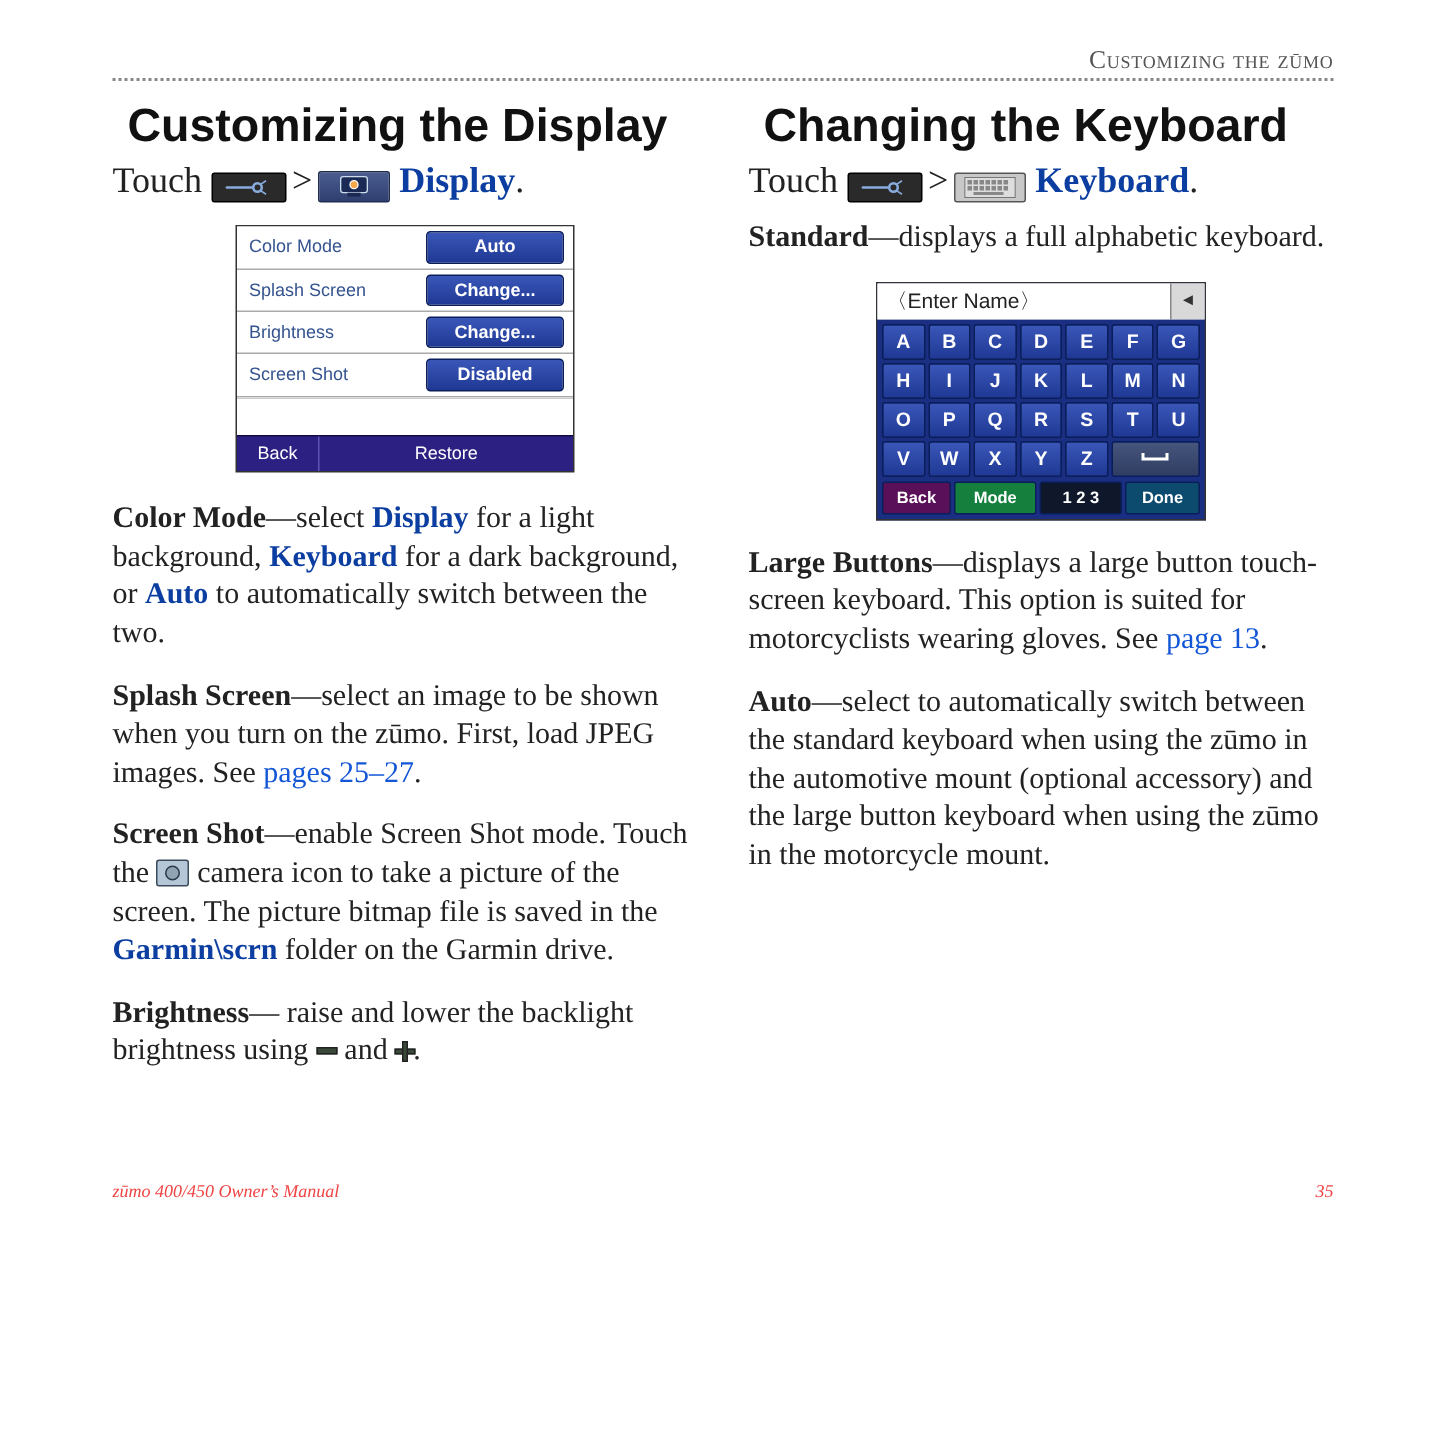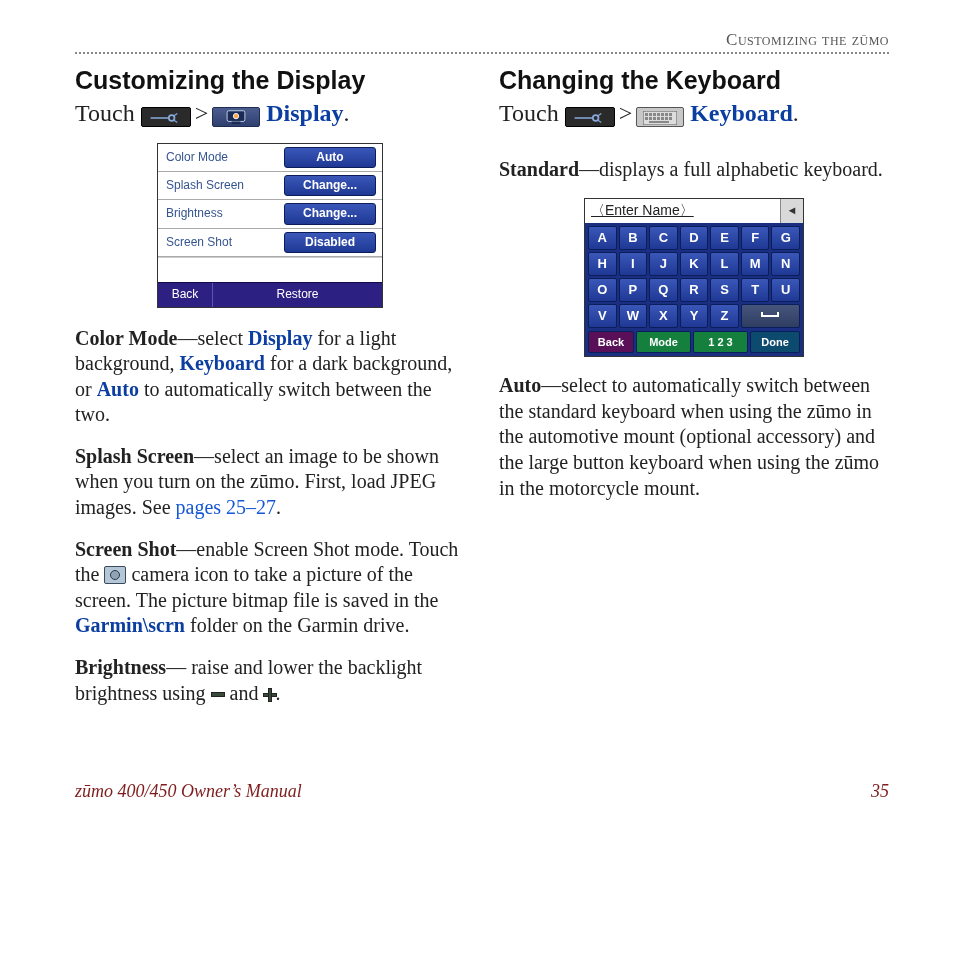--- a/index.html
+++ b/index.html
@@ -36,22 +36,22 @@
     gap: 34px;
   }
   .col {
     flex: 1 1 0;
     font-size: 20px;
     line-height: 1.28;
   }
   h2.secthead {
     font-family: Arial, Helvetica, sans-serif;
     font-weight: 700;
-    font-size: 25px;
-    margin: 0 0 2px 0;
+    font-size: 31px;
+    margin: 0 0 2px 10px;
     color: #111;
   }
   .touch-line { font-size: 24px; }
   .pill {
     display: inline-block;
     vertical-align: -4px;
     background: #2a2a2a;
     border: 1px solid #000;
     border-radius: 2px;
     padding: 1px 4px;
@@ -141,21 +141,20 @@
     display: flex;
     background: #fff;
     font-size: 14px;
     align-items: stretch;
   }
   .kbd-top .prompt {
     flex: 1;
     padding: 3px 6px;
     background: #fff;
     color: #222;
-    text-decoration: underline;
   }
   .kbd-top .bsp {
     width: 22px;
     background: #d9d9d9;
     border-left: 1px solid #888;
     text-align: center;
     font-size: 11px;
     line-height: 22px;
     color:#333;
   }
@@ -189,21 +188,21 @@
     line-height: 20px;
     border-radius: 2px;
     border: 1px solid #0a1e5a;
     color:#fff;
     text-align: center;
     font-size: 11px;
     font-weight: bold;
   }
   .fk.back { background: #5a0f59; max-width: 44px; flex: 0 0 44px; }
   .fk.mode { background: #15803d; }
-  .fk.n123 { background: #15803d; text-align: center; }
+  .fk.n123 { background: #0f172a; text-align: center; }
   .fk.done { background: #0c4a6e; max-width: 48px; flex: 0 0 48px; }
 
   .camera-icon {
     display:inline-block;
     width:20px; height:16px;
     background:#b5c6d6;
     border:1px solid #3a4a5a;
     border-radius:2px;
     vertical-align:-3px;
     position:relative;
@@ -227,22 +226,22 @@
   }
   .plus-icon::before { left:0; top:4px; width:12px; height:2px; }
   .plus-icon::after  { left:5px; top:-1px; width:2px; height:12px; }
 
   .footer {
     position: absolute;
     left: 75px; right: 65px; bottom: 22px;
     display: flex;
     justify-content: space-between;
     font-style: italic;
-    font-size: 18px;
-    color: #7f1d1d;
+    font-size: 12px;
+    color: #ef4444;
   }
 </style>
 </head>
 <body>
 
 <div class="page">
   <div class="running-head">Customizing the zūmo</div>
   <hr class="hr">
 
   <div class="cols">
@@ -330,21 +329,21 @@
                 <rect x="14" y="6" width="3" height="3"></rect>
                 <rect x="18" y="6" width="3" height="3"></rect>
                 <rect x="22" y="6" width="3" height="3"></rect>
                 <rect x="26" y="6" width="3" height="3"></rect>
                 <rect x="6" y="10" width="20" height="2"></rect>
               </g>
             </svg></span>
         <span class="bluebold">Keyboard</span><span>.</span>
       </div>
 
-      <p class="body" style="margin-top:28px">
+      <p class="body" style="margin-top:10px">
         <b>Standard</b><span>—displays a full alphabetic keyboard.</span>
       </p>
 
       <div class="device-kbd">
         <div class="kbd-top">
           <div class="prompt">〈Enter Name〉</div>
           <div class="bsp">◄</div>
         </div>
         <div class="kbd-grid" id="kbd-grid">
             <div class="key">A</div>
@@ -378,20 +377,23 @@
               </svg></div>
           </div>
         <div class="kbd-footer">
           <div class="fk back">Back</div>
           <div class="fk mode">Mode</div>
           <div class="fk n123">1 2 3</div>
           <div class="fk done">Done</div>
         </div>
       </div>
 
+      <p class="body">
+        <b>Large Buttons</b><span>—displays a large button touch-screen keyboard. This option is suited for motorcyclists wearing gloves. See </span><span class="bluelink">page 13</span><span>.</span>
+      </p>
 
       <p class="body">
         <b>Auto</b><span>—select to automatically switch between the standard keyboard when using the zūmo in the automotive mount (optional accessory) and the large button keyboard when using the zūmo in the motorcycle mount.</span>
       </p>
     </div>
   </div>
 
   <div class="footer">
     <span>zūmo 400/450 Owner’s Manual</span>
     <span>35</span>

